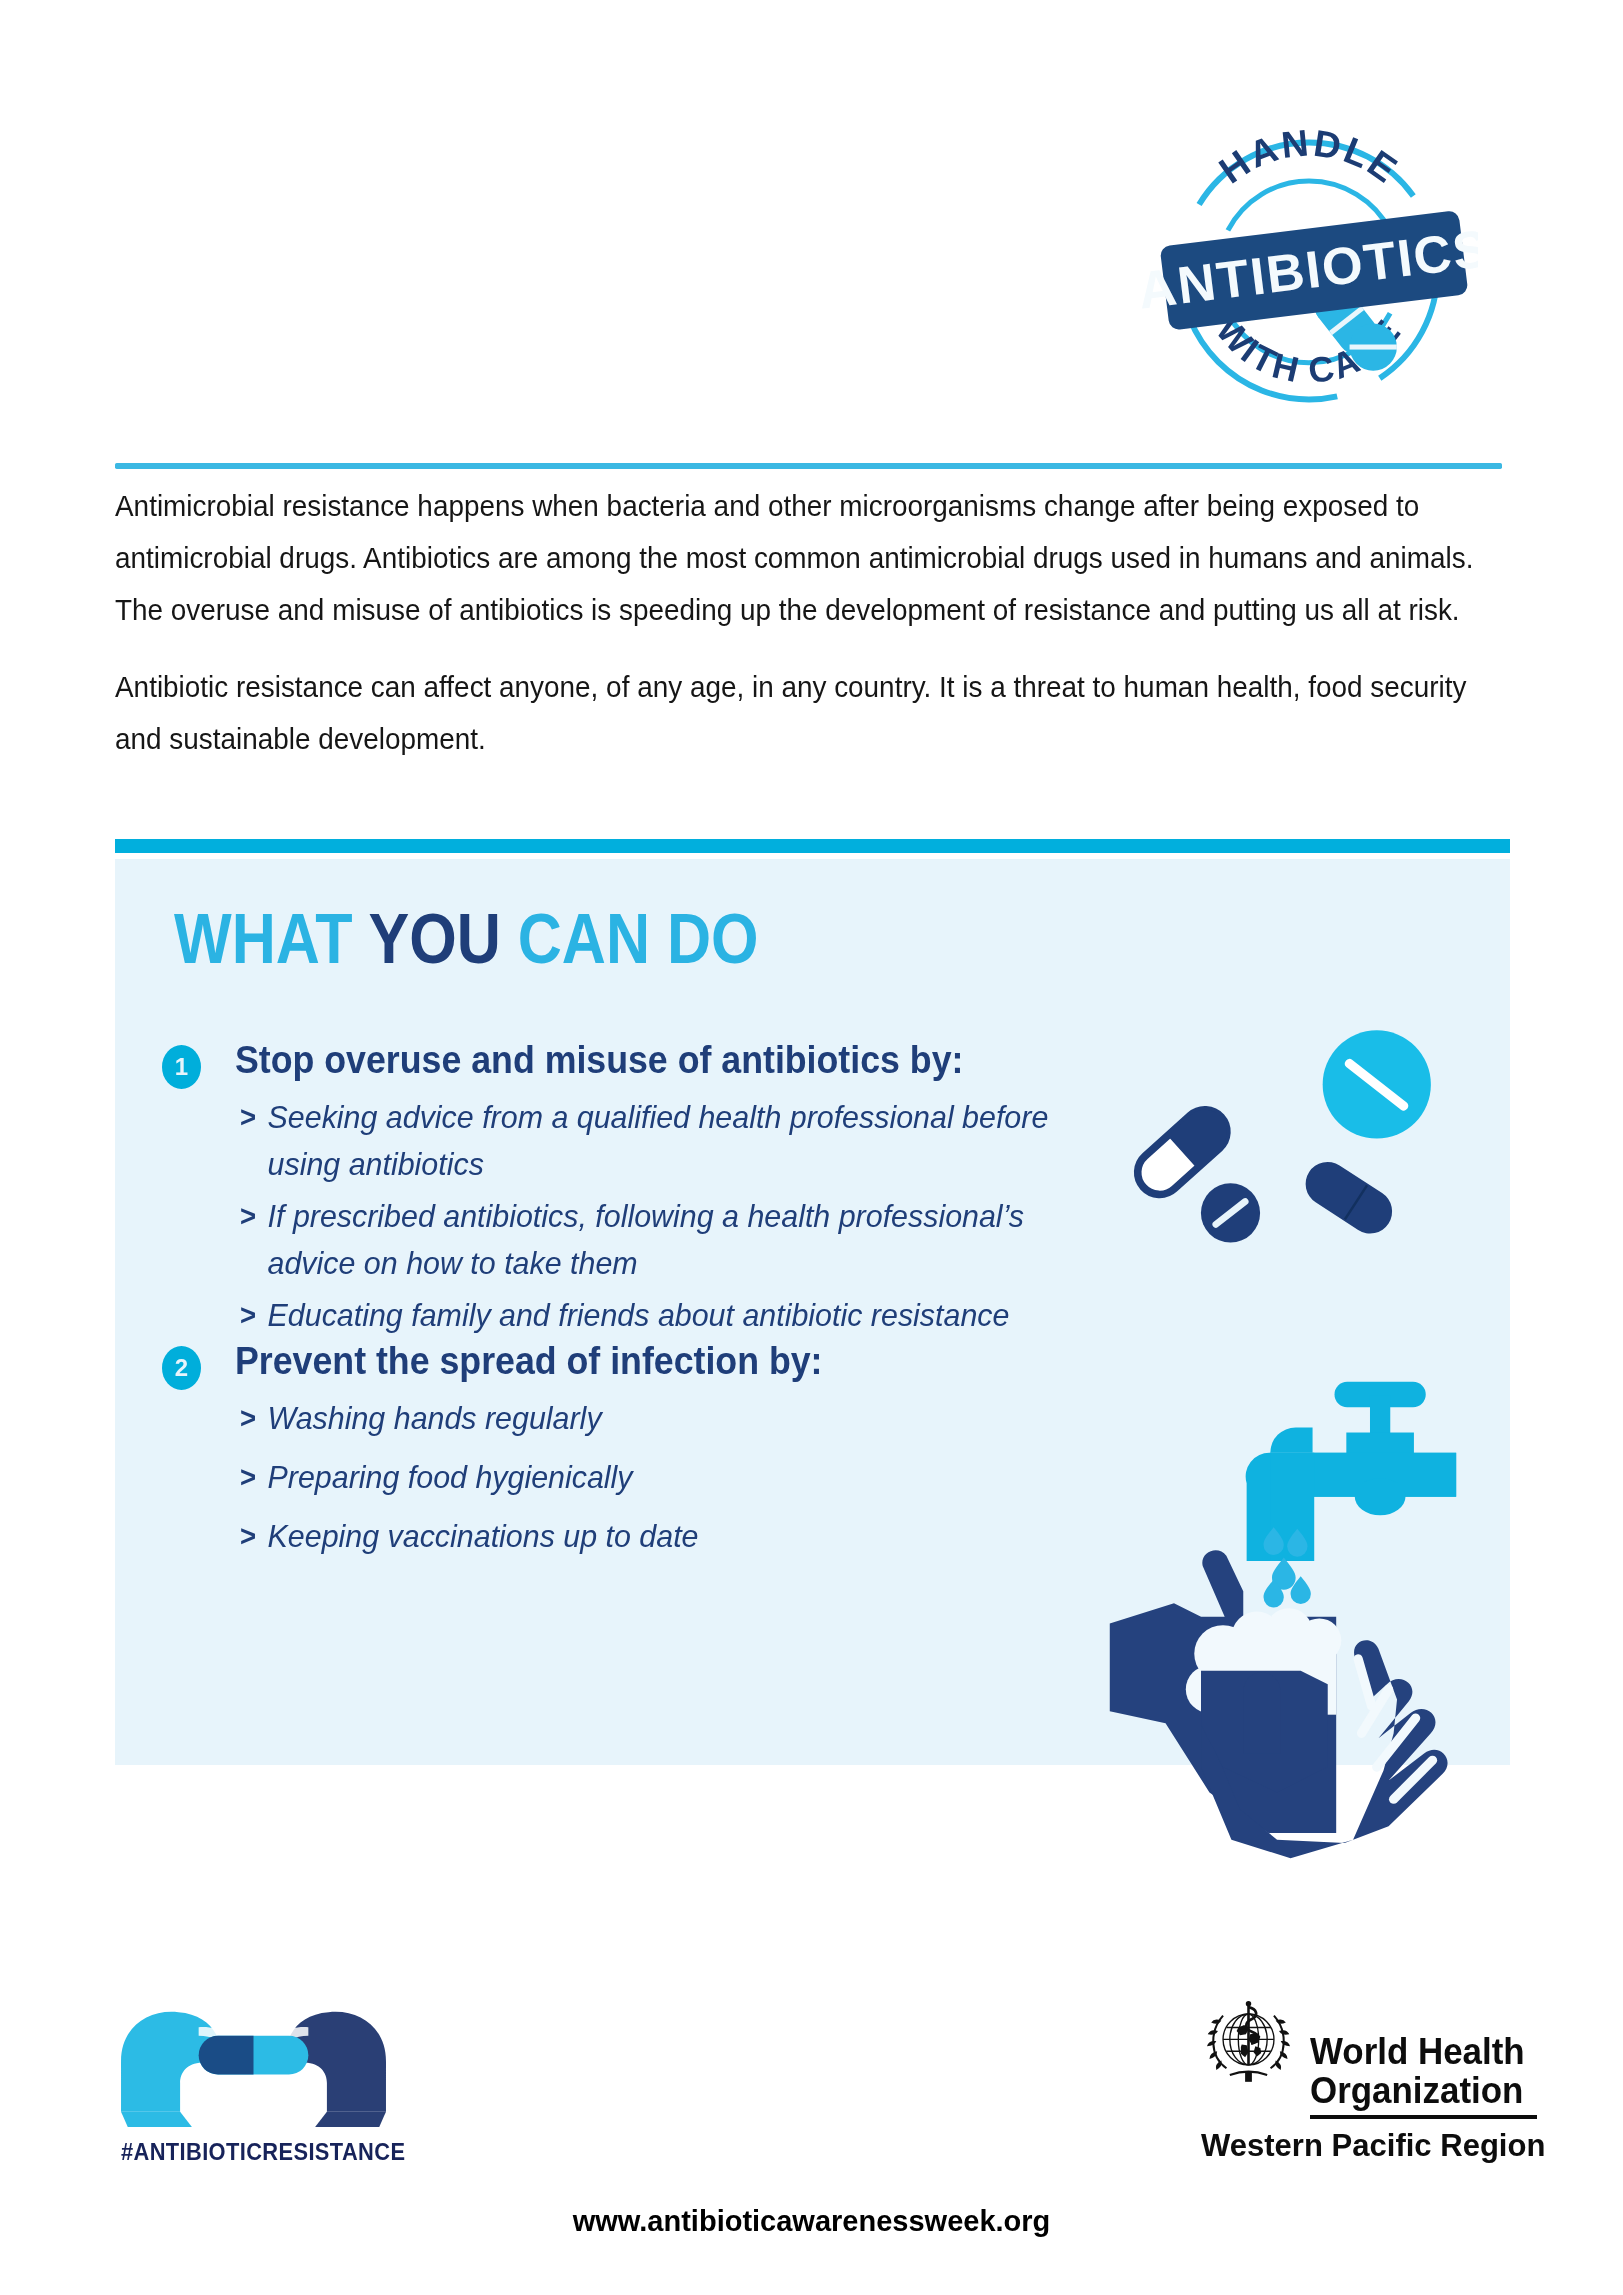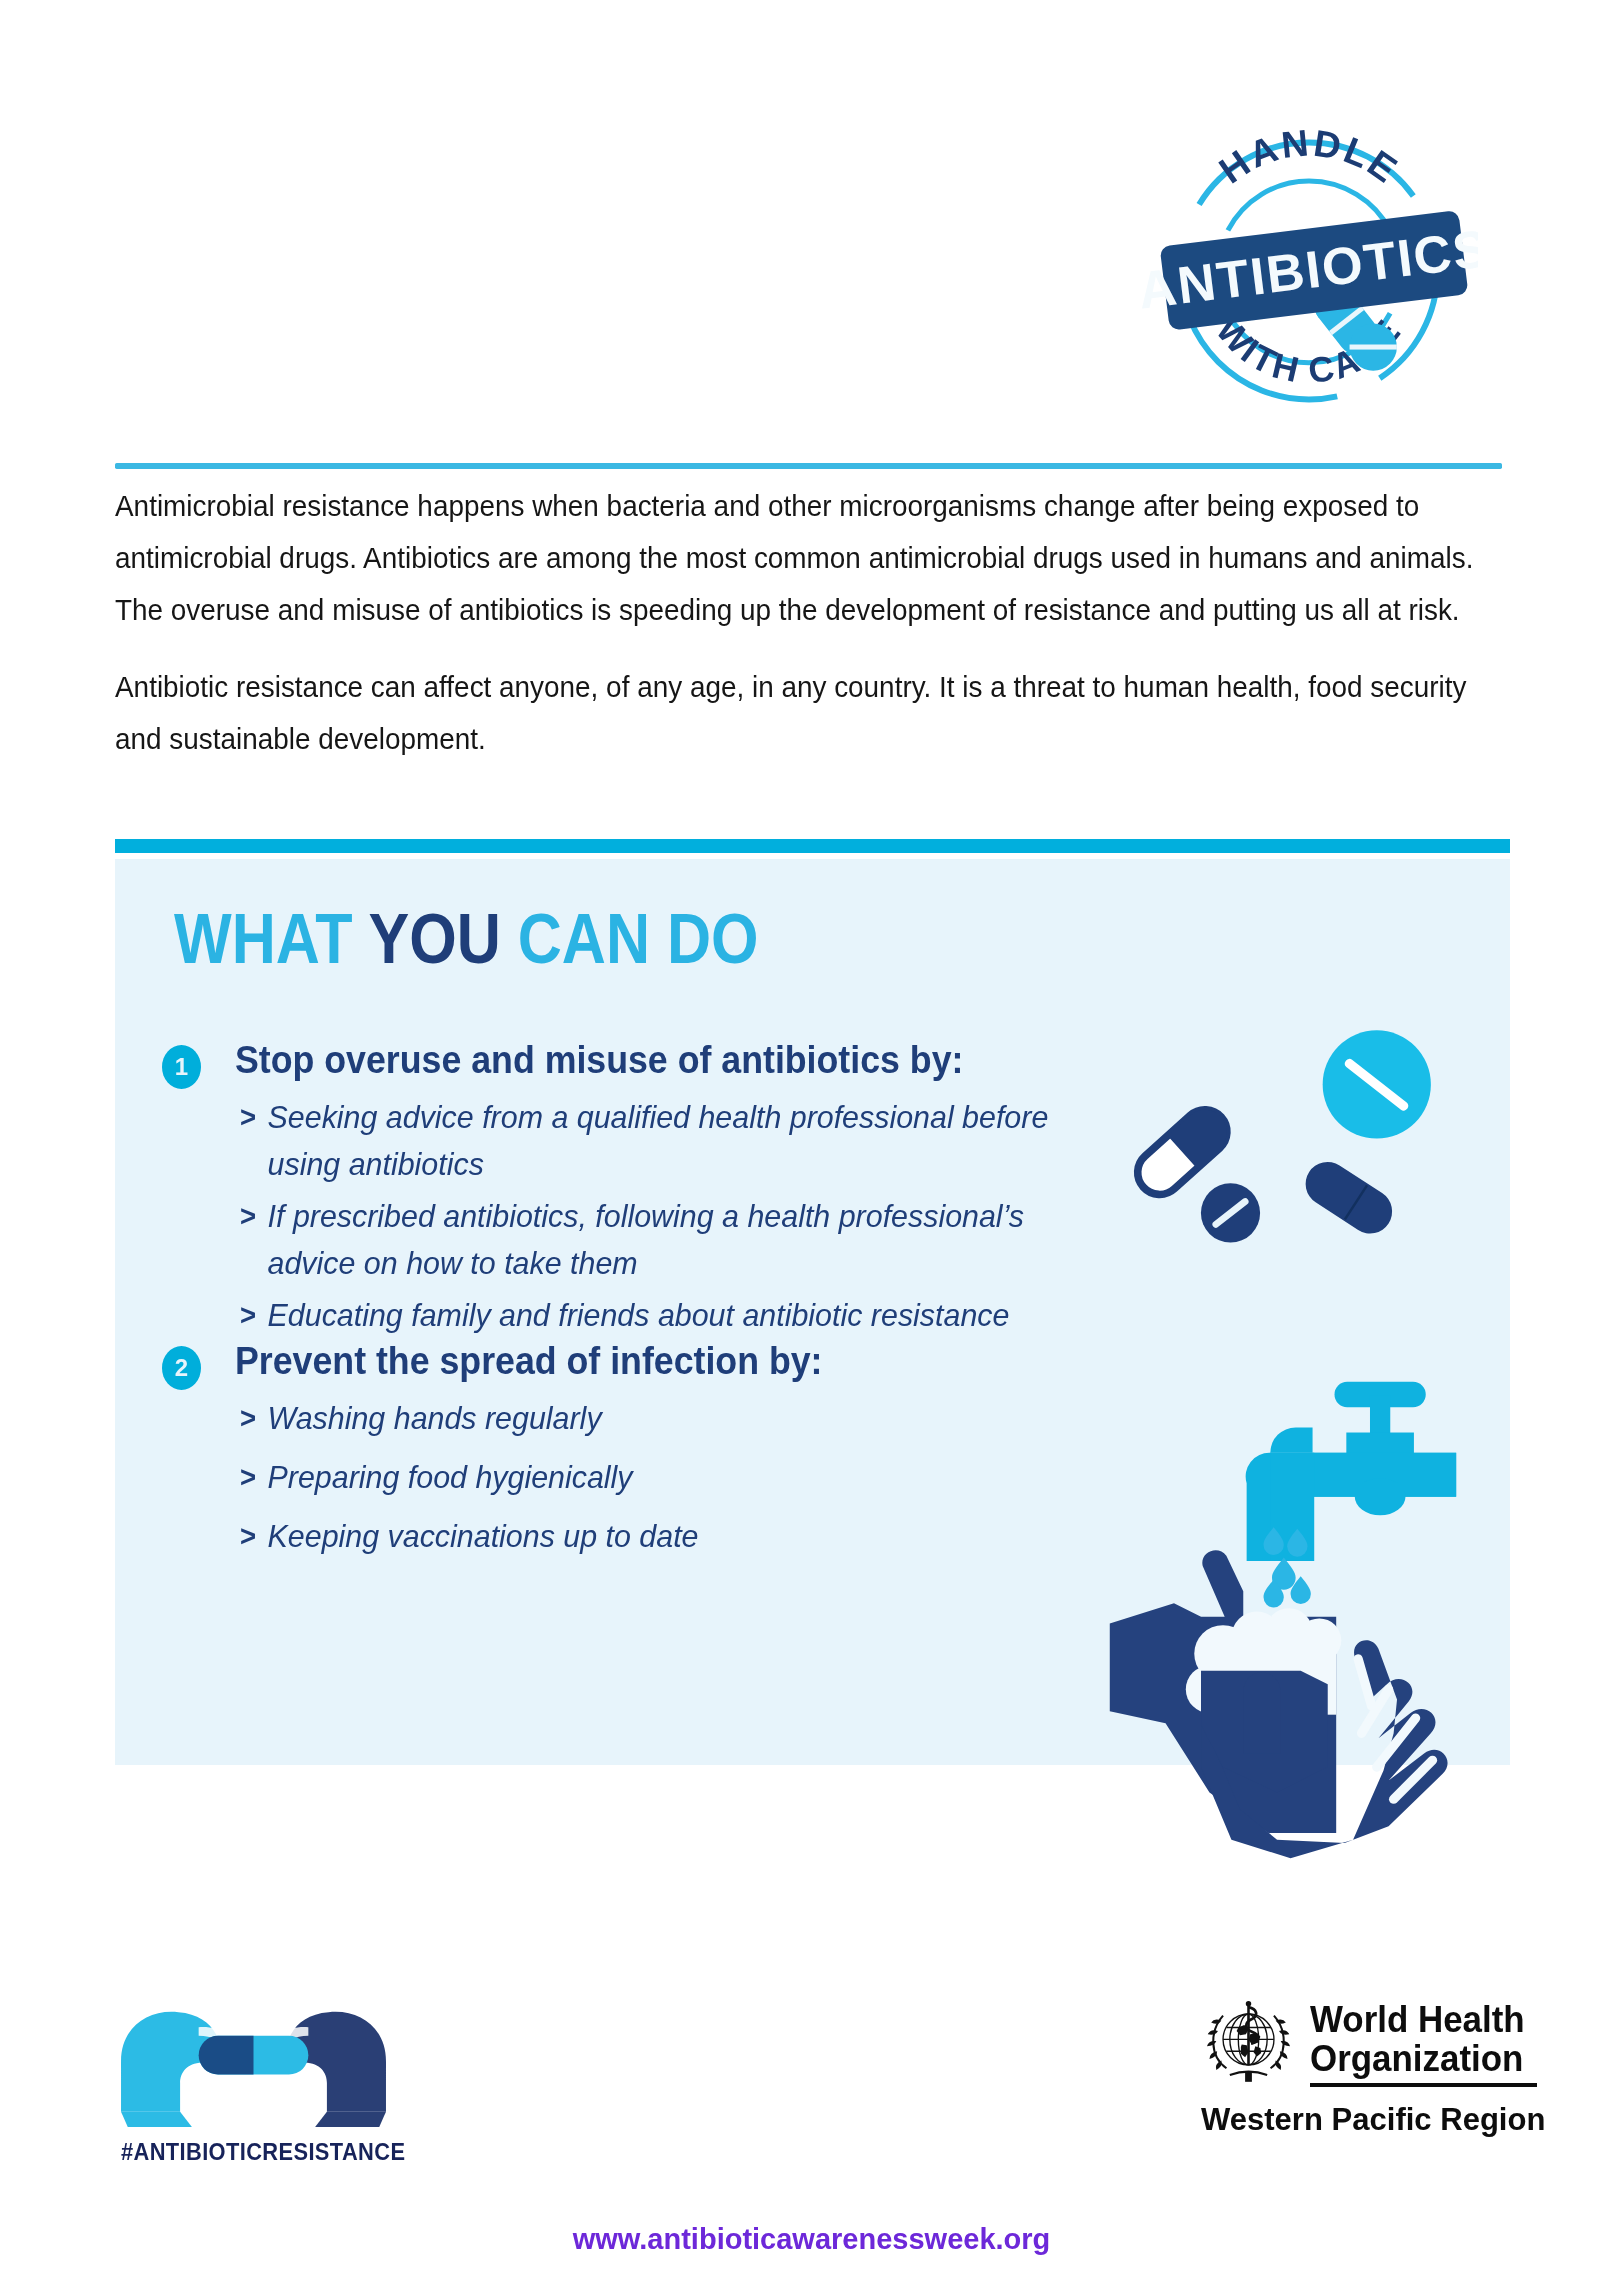--- a/index.html
+++ b/index.html
@@ -118,38 +118,38 @@
     font-family:"Liberation Sans Narrow","Liberation Sans",sans-serif;
     font-weight:700;font-size:23px;letter-spacing:0.4px;
     color:#17235A;
     transform:scaleX(0.95);
   }
 
   .wholoc{position:absolute;left:1201px;top:1997px;width:321px;height:169px;}
   .who-row{display:flex;align-items:flex-start;}
   .who-emblem{width:95px;height:95px;flex:0 0 95px;}
   .who-emblem svg{display:block;width:95px;height:95px;}
-  .who-text{margin-left:13.5px;padding-top:3.4px;}
+  .who-text{margin-left:13.5px;padding-top:3.4px;margin-top:32px;}
   .who-l1,.who-l2{
     font-family:"Liberation Sans Narrow","Liberation Sans",sans-serif;
     font-weight:700;font-size:36px;line-height:39px;color:#0d0d0d;
     transform:scaleX(0.97);transform-origin:left center;white-space:nowrap;
   }
   .who-rule{margin-top:5px;width:227px;height:3.4px;background:#0d0d0d;}
   .who-region{
     margin-top:8.5px;margin-left:0px;
     font-family:"Liberation Sans Narrow","Liberation Sans",sans-serif;
     font-weight:700;font-size:32px;line-height:36px;color:#0d0d0d;
     transform:scaleX(0.97);transform-origin:left center;white-space:nowrap;
   }
 
   .url{
     position:absolute;left:0;top:2205px;width:1623px;text-align:center;
     font-family:"Liberation Sans Narrow","Liberation Sans",sans-serif;
-    font-weight:700;font-size:29px;color:#6d28d9;letter-spacing:0px;margin-top:18px;
+    font-weight:700;font-size:29px;color:#000000;letter-spacing:0px;
   }
 </style>
 </head>
 <body>
 
 <div class="poster">
 
   <div class="header">
 
 

